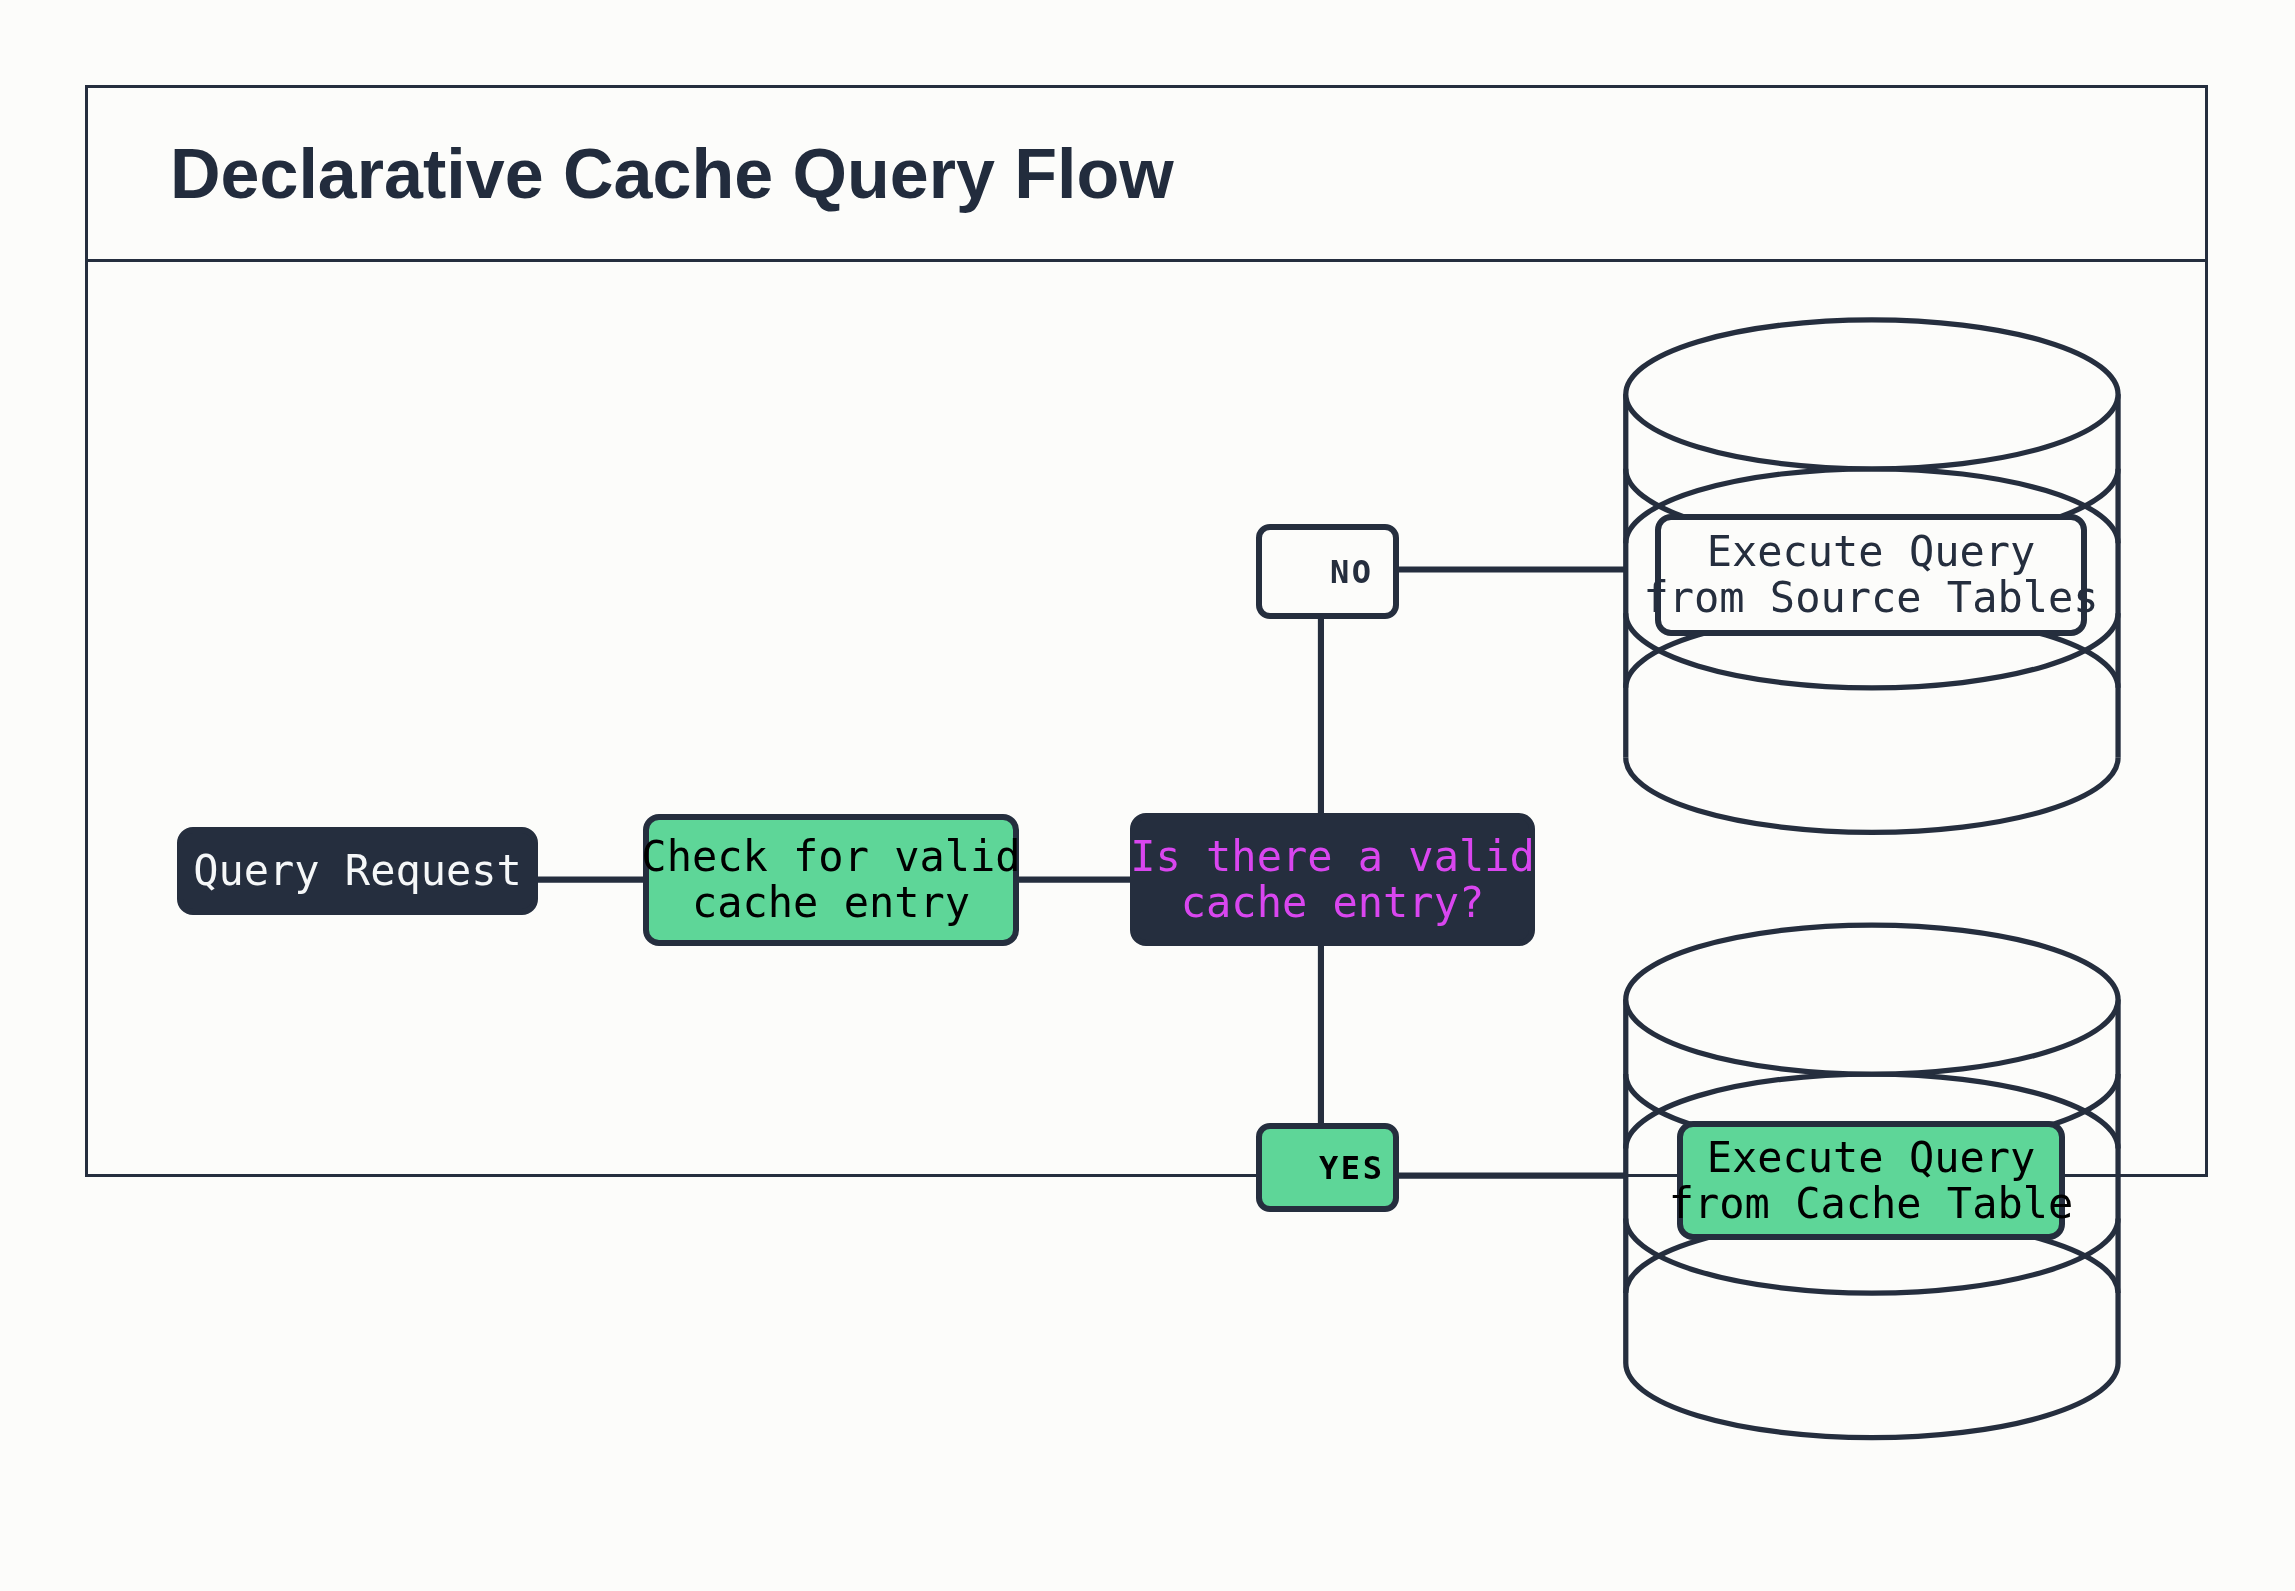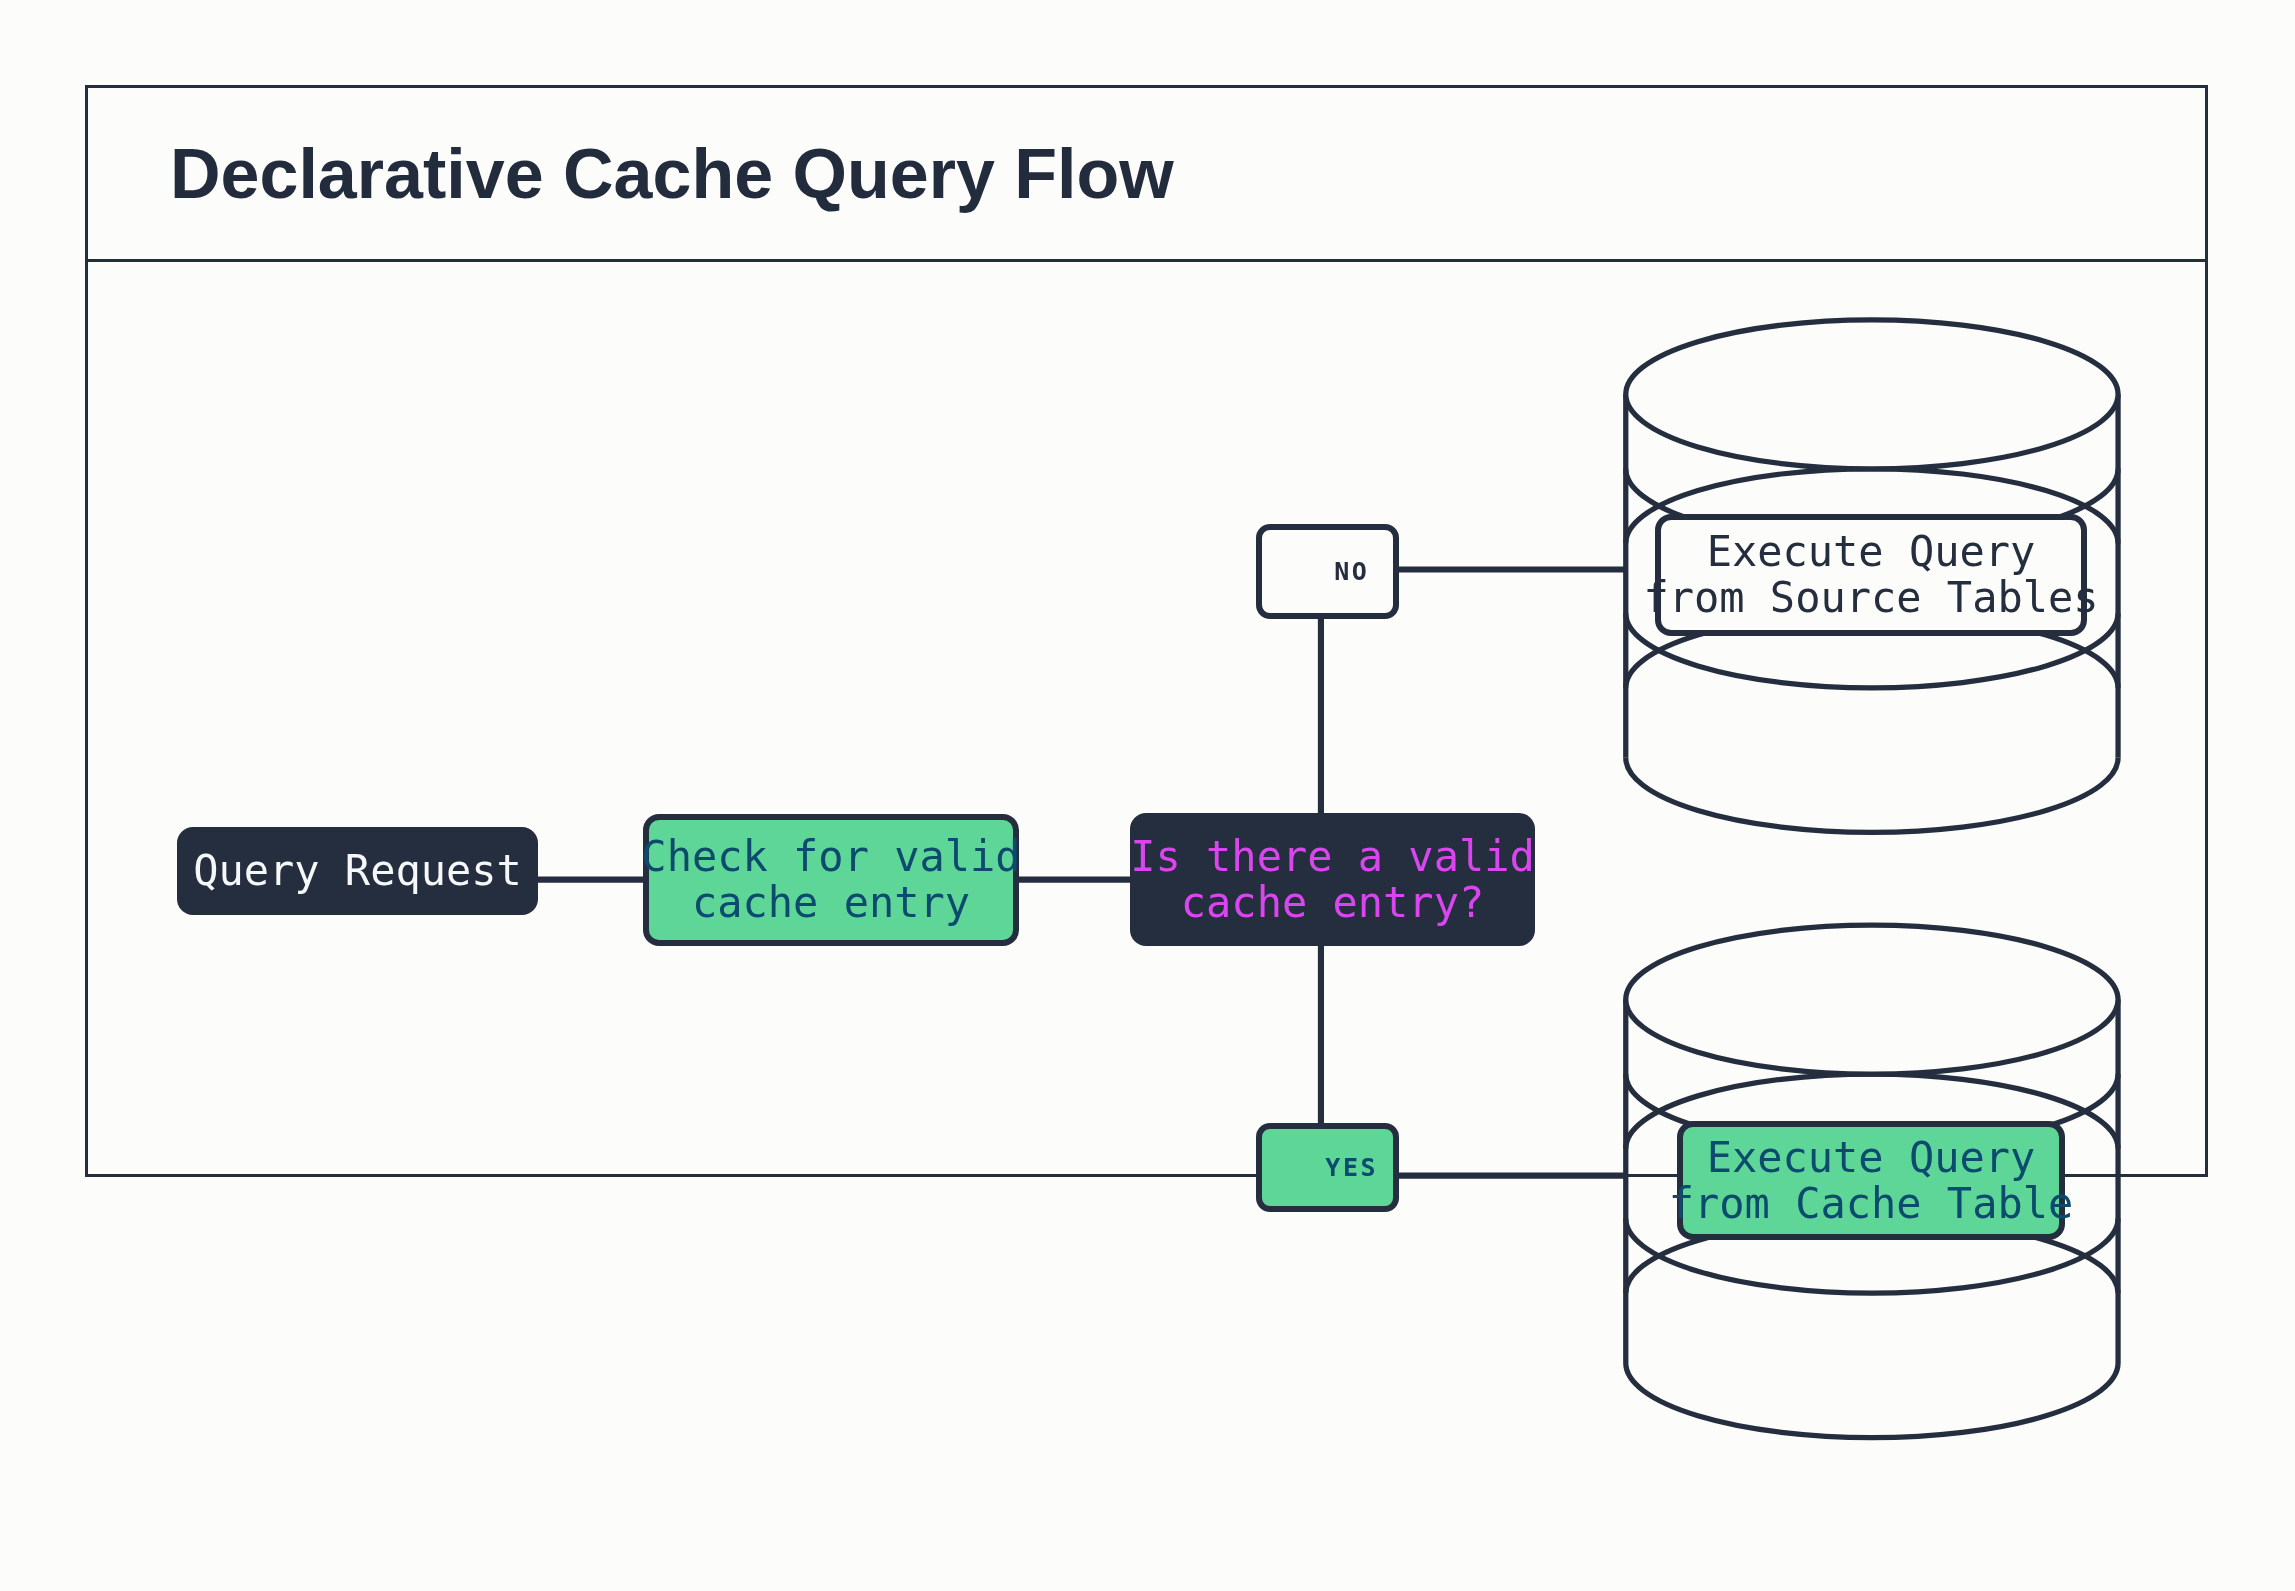--- a/index.html
+++ b/index.html
@@ -55,25 +55,25 @@
     display: flex;
     flex-direction: column;
     align-items: center;
     justify-content: center;
     text-align: center;
     font-size: 42px;
     line-height: 46px;
     white-space: nowrap;
   }
   .node.dark  { background: #252e3e; color: #d946ef; }
-  .node.green { background: #5ed698; color: #0c4a6e; }
+  .node.green { background: #5ed698; color: #000000; }
   .node.light { background: #fcfcfa; color: #252e3e; }
   .node.small {
     font-weight: bold;
-    font-size: 25px;
+    font-size: 32px;
     letter-spacing: 2.6px;
     border-radius: 14px;
     padding-left: 46px;
   }
   .node.small span { margin-right: -2.6px; } 
 </style>
 </head>
 <body>
 
 <div id="stage">

